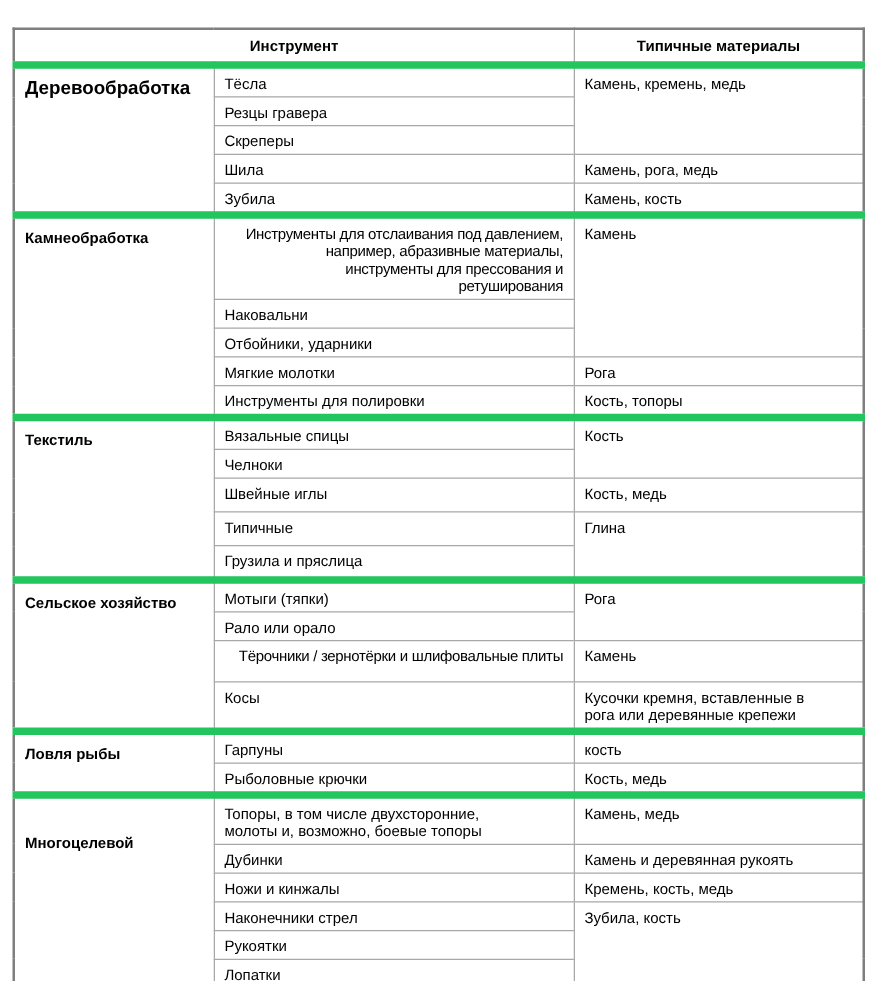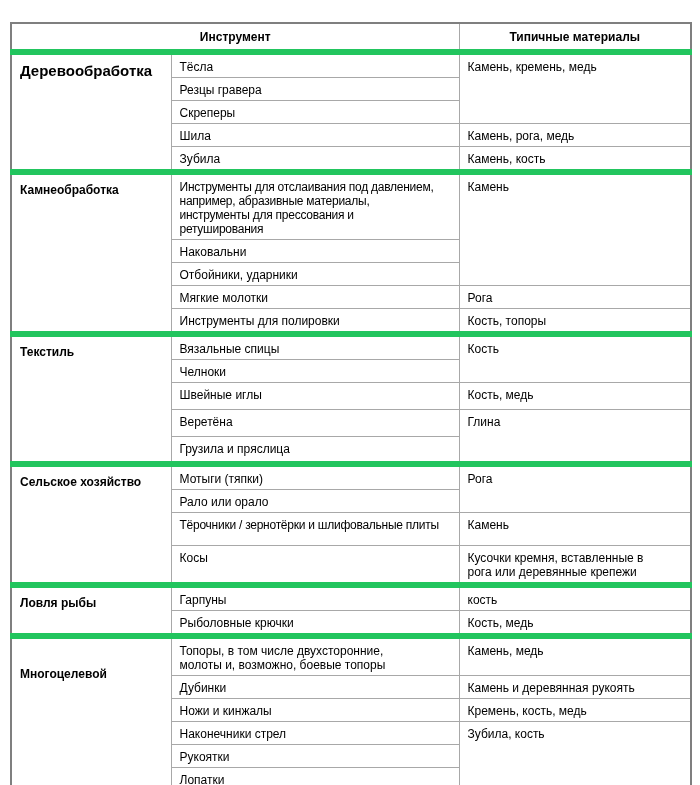--- a/index.html
+++ b/index.html
@@ -24,21 +24,21 @@
   }
   tbody.section { border-top:6px solid #22c55e; }
   td {
     vertical-align:top; text-align:left;
     padding:5px 8px 3px 8px; line-height:14px;
     white-space:pre-line; overflow:hidden;
   }
   td.cat { font-weight:bold; padding-top:8px; }
   td.cat-lg { font-size:15px; padding-top:7px; line-height:17px; }
   td.cat-deep { padding-top:28px; }
-  .fit { letter-spacing:-0.25px; }
+  .fit { letter-spacing:-0.25px;text-align:right; }
   tr.h25 { height:25px; }
   tr.h27 { height:27px; }
   tr.h33 { height:33px; }
   tr.h36 { height:36px;padding-left:30px; }
   tr.hdef { height:23px; }
 </style>
 </head>
 <body>
 
 <table class="main">
@@ -108,21 +108,21 @@
       <td rowspan="2">Кость</td>
     </tr>
     <tr class="hdef">
       <td>Челноки</td>
     </tr>
     <tr class="h27">
       <td>Швейные иглы</td>
       <td>Кость, медь</td>
     </tr>
     <tr class="h27">
-      <td>Веретёна</td>
+      <td>Типичные</td>
       <td rowspan="2">Глина</td>
     </tr>
     <tr class="h27">
       <td>Грузила и пряслица</td>
     </tr>
   </tbody>
 
   <tbody class="section">
     <tr class="hdef">
       <td class="cat" rowspan="4">Сельское хозяйство</td>

